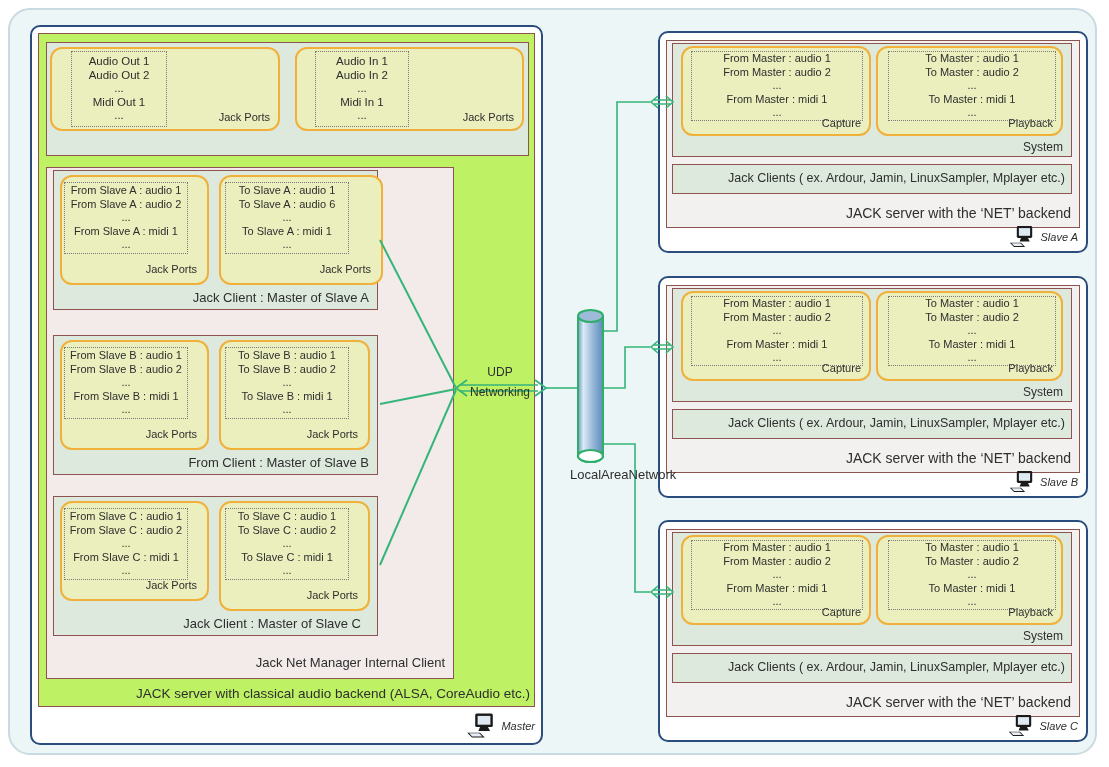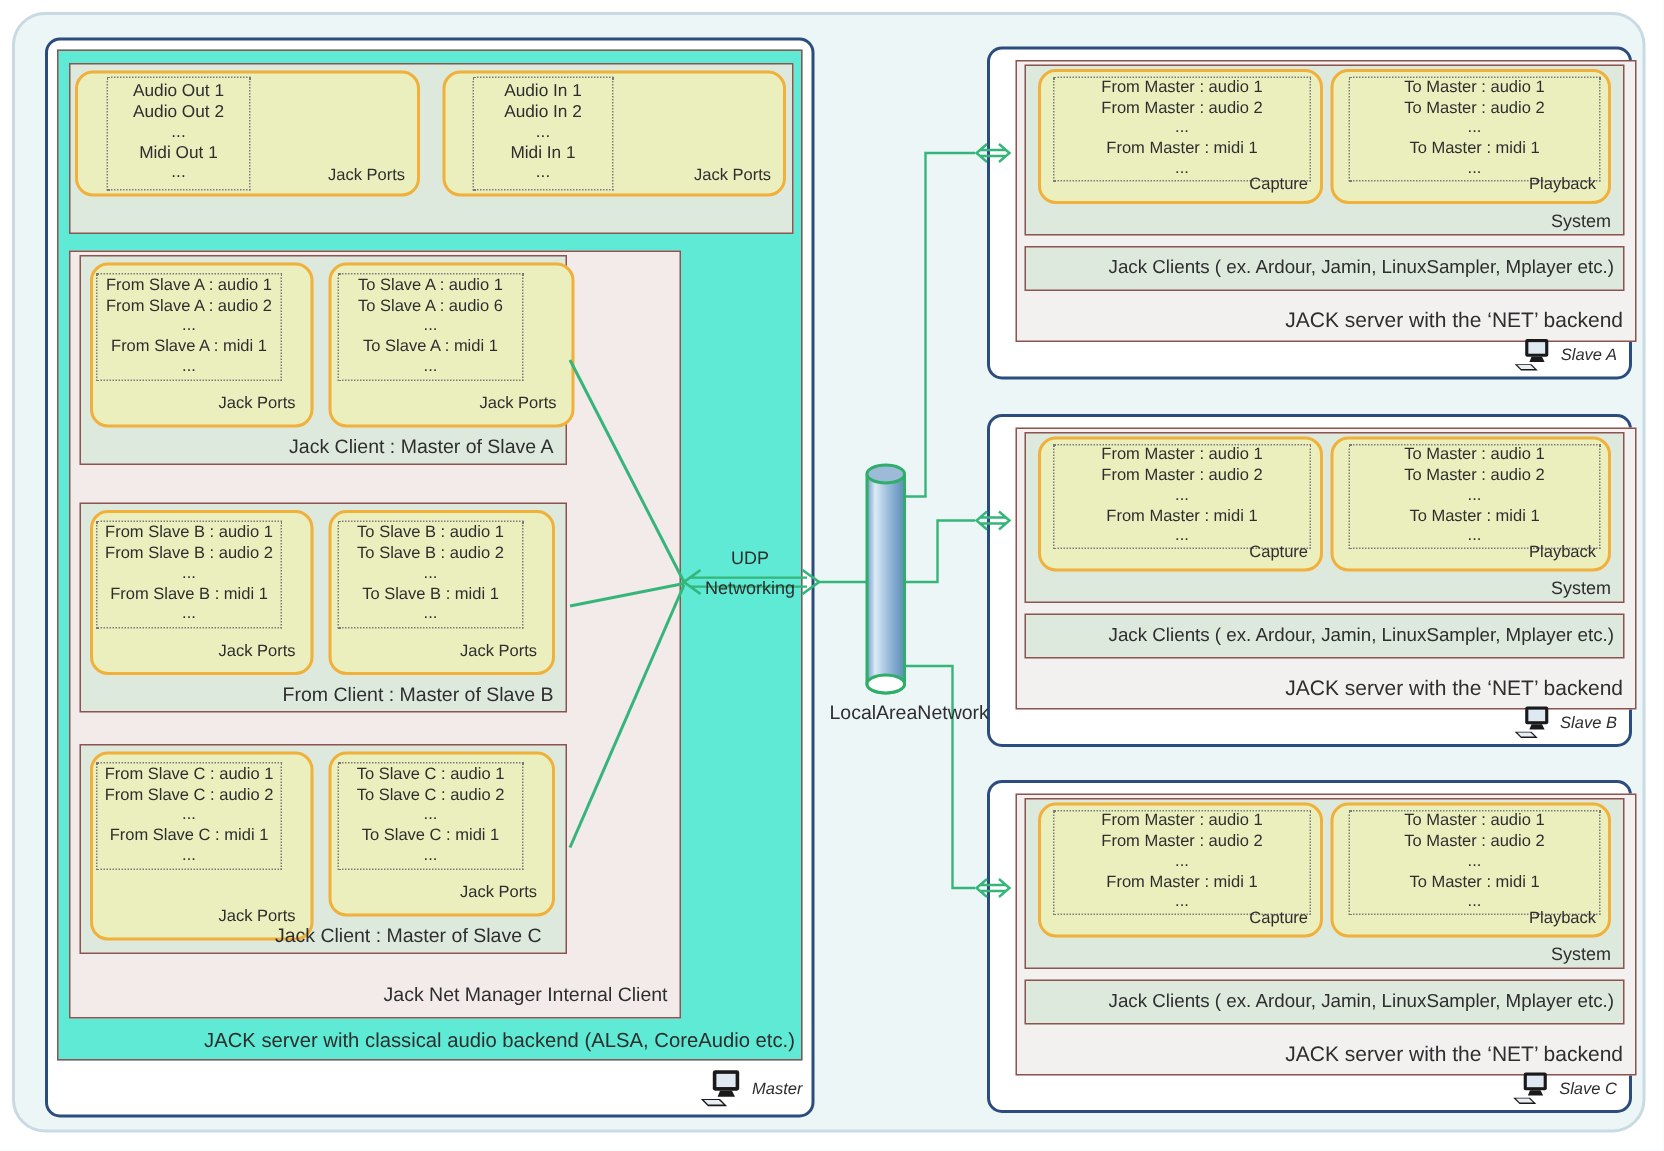--- a/index.html
+++ b/index.html
@@ -2,31 +2,31 @@
 <html><head>
 <meta charset="utf-8">
 <style>
   html,body{margin:0;padding:0;}
   .page{position:relative;width:1109px;height:767px;background:#fff;font-family:"Liberation Sans",sans-serif;color:#2e2e2e;overflow:hidden;}
   .panel{position:absolute;left:8px;top:8px;width:1089px;height:747px;background:#edf6f7;border:2px solid #c9dae2;border-radius:22px;box-sizing:border-box;}
   .box{position:absolute;box-sizing:border-box;}
   .navy{border:2px solid #2b4d7e;border-radius:10px;background:#ffffff;}
   .maroon{border:1.5px solid #8d5351;}
   .master{left:30px;top:25px;width:513px;height:720px;}
-  .server{left:6px;top:6px;width:497px;height:674px;background:#5eead4;}
+  .server{left:6px;top:6px;width:497px;height:674px;background:#bef264;}
   .greenbox{background:#dde9dd;}
   .topclient{left:7px;top:8px;width:483px;height:114px;}
   .manager{left:7px;top:133px;width:408px;height:512px;background:#f3eaea;}
   .mclient{left:6px;width:325px;height:140px;background:#dde9dd;}
   .yellow{position:absolute;background:#ebefbd;border:2px solid #f0b03a;border-radius:12px;box-sizing:border-box;}
   .dotted{position:absolute;border:1px dotted #7a7a7a;display:flex;flex-direction:column;justify-content:center;text-align:center;font-size:11px;line-height:13.6px;box-sizing:border-box;}
   .jp{position:absolute;right:8px;bottom:6px;font-size:11px;white-space:nowrap;}
   .cap{position:absolute;white-space:nowrap;}
   .slave{left:658px;width:430px;height:222px;}
-  .netbox{left:6px;top:7px;width:414px;height:188px;background:#f3f1f0;margin-left:11px;}
+  .netbox{left:6px;top:7px;width:414px;height:188px;background:#f3f1f0;}
   .system{left:5px;top:2px;width:400px;height:114px;}
   .strip{left:5px;top:123px;width:400px;height:30px;}
   .owner{position:absolute;display:flex;align-items:center;gap:5px;}
   .owner-text{font-style:italic;font-size:11px;}
   .overlay{position:absolute;left:0;top:0;z-index:50;pointer-events:none;}
   .lbl{position:absolute;z-index:60;}
 </style>
 </head>
 <body>
 
@@ -103,21 +103,21 @@
                 <span>...</span>
                 <span>To Slave B : midi 1</span>
                 <span>...</span>
               </div>
             <div class="jp" style="right:10px;bottom:8px">Jack Ports</div>
           </div>
           <div class="cap" style="right:8px;bottom:4px;font-size:13px">From Client : Master of Slave B</div>
         </div>
 
         <div class="box maroon mclient" style="top:328px">
-          <div class="yellow" style="left:6px;top:4px;width:149px;height:126px">
+          <div class="yellow" style="left:6px;top:4px;width:149px;height:100px">
             <div class="dotted" style="left:2px;top:5px;width:124px;height:72px">
                 <span>From Slave C : audio 1</span>
                 <span>From Slave C : audio 2</span>
                 <span>...</span>
                 <span>From Slave C : midi 1</span>
                 <span>...</span>
               </div>
             <div class="jp" style="right:10px;bottom:8px">Jack Ports</div>
           </div>
           <div class="yellow" style="left:165px;top:4px;width:151px;height:110px">
@@ -298,14 +298,14 @@
       <ellipse cx="590.5" cy="456" rx="12.5" ry="6" fill="#ffffff" stroke="#2fae6a" stroke-width="2"></ellipse>
       <ellipse cx="590.5" cy="316" rx="12.5" ry="6" fill="#9dbbd9" stroke="#2fae6a" stroke-width="2"></ellipse>
     </g>
   </svg>
 
   <div class="lbl" style="left:450px;top:365px;width:100px;text-align:center;font-size:12px;line-height:14px">
     <div>UDP</div>
     <div style="margin-top:6px">Networking</div>
   </div>
 
-  <div class="lbl" style="left:553px;top:466px;width:76px;text-align:center;font-size:13px;line-height:17px"><span>Local</span><span>Area</span><span>Network</span></div>
+  <div class="lbl" style="left:570px;top:466px;width:76px;text-align:center;font-size:13px;line-height:17px"><span>Local</span><span>Area</span><span>Network</span></div>
 </div>
 
 </body></html>

